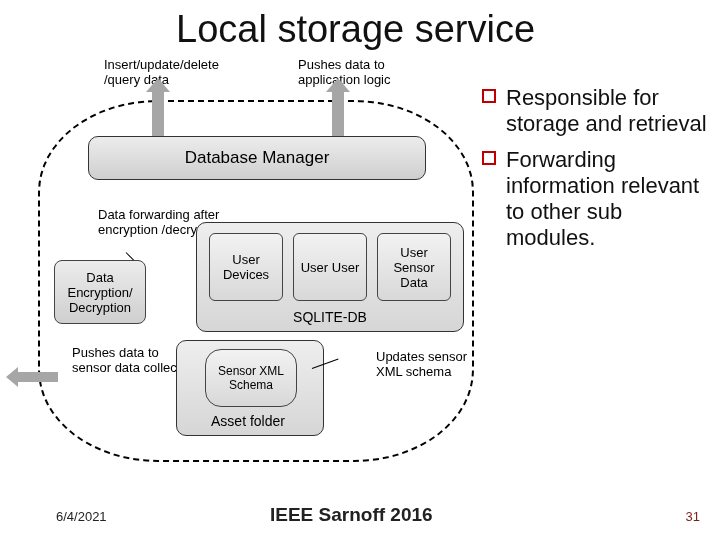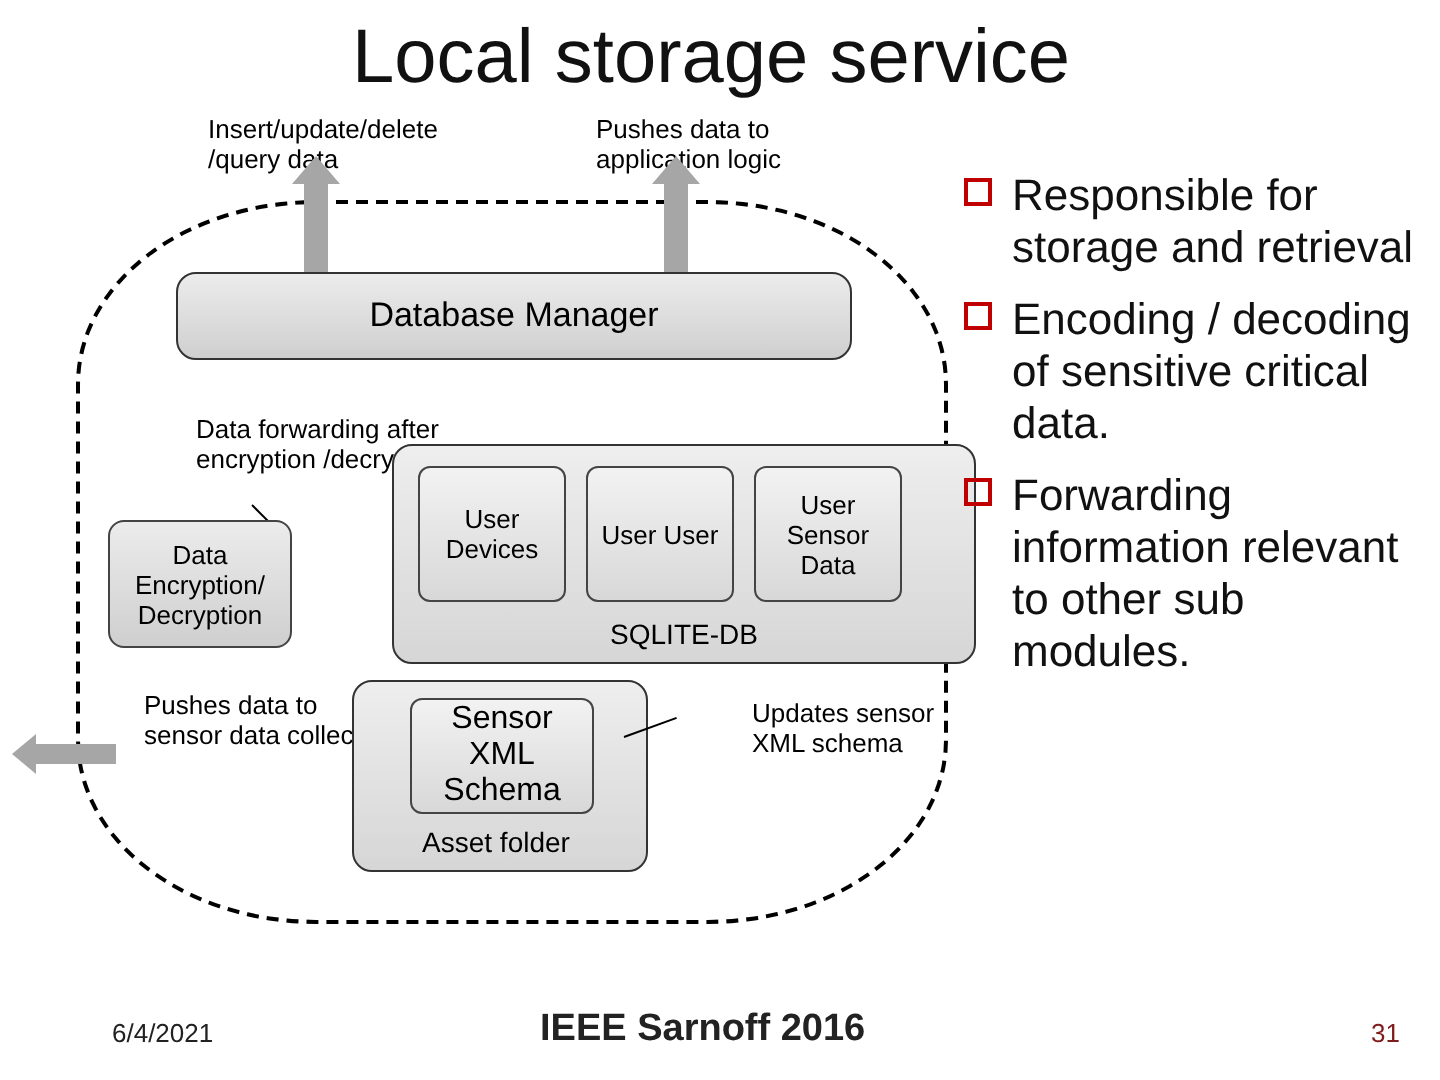--- a/index.html
+++ b/index.html
@@ -92,21 +92,21 @@
     border: 1px solid #444;
     border-radius: 8px;
     background: linear-gradient(#ececec, #cfcfcf);
     font-size: 13px; font-family: Arial, sans-serif;
     display: flex; align-items: center; justify-content: center;
     text-align: center; padding: 2px;
   }
   
   .sqlite {
     position: absolute; left: 196px; top: 222px;
-    width: 292px; height: 110px;
+    width: 268px; height: 110px;
     border: 1px solid #333;
     border-radius: 10px;
     background: linear-gradient(#eee, #d6d6d6);
     text-decoration: underline;
   }
   .sqlite .lbl {
     position: absolute; left: 0; right: 0; bottom: 6px;
     text-align: center; font-size: 14px; font-family: Arial, sans-serif;
   }
   .innerbox {
@@ -146,24 +146,24 @@
     border-radius: 10px;
     background: linear-gradient(#eee, #d6d6d6);
   }
   .asset .lbl {
     position: absolute; left: 0; right: 4px; bottom: 6px;
     text-align: center; font-size: 14px; font-family: Arial, sans-serif;
   }
   .schemabox {
     position: absolute; top: 8px; left: 28px;
     width: 92px; height: 58px;
-    border: 1px solid #444; border-radius: 6px;
+    border: 1px solid #444; border-radius: 16px;
     background: linear-gradient(#f2f2f2, #d8d8d8);
     display: flex; align-items: center; justify-content: center;
-    text-align: center; font-size: 16px; font-family: Arial, sans-serif;
+    text-align: center; font-size: 12px; font-family: Arial, sans-serif;
     padding: 2px;
   }
   
   .date { position: absolute; left: 56px; bottom: 16px; font-size: 13px; color: #222; }
   .conf { position: absolute; left: 270px; bottom: 14px; font-size: 19px; color: #222;
           font-weight: 600; font-family: Arial, sans-serif; text-align: center; }
   .pgnum { position: absolute; right: 20px; bottom: 16px; font-size: 13px; color: #7f1d1d; }
 </style>
 </head>
 <body>
@@ -202,24 +202,20 @@
 <div class="ptr2"></div>
 <div class="ann a-upd">Updates sensor XML schema</div>
 
 <div class="bullets">
   <div class="item">
     <span class="sq"></span>
     <span>Responsible for storage and retrieval</span>
   </div>
   <div class="item">
     <span class="sq"></span>
-    <span>Encoding / decoding of sensitive critical data.</span>
-  </div>
-  <div class="item">
-    <span class="sq"></span>
     <span>Forwarding information relevant to other sub modules.</span>
   </div>
 </div>
 
 <div class="date">6/4/2021</div>
 <div class="conf">
   <span>IEEE Sarnoff 2016</span>
 </div>
 <div class="pgnum">31</div>
 

